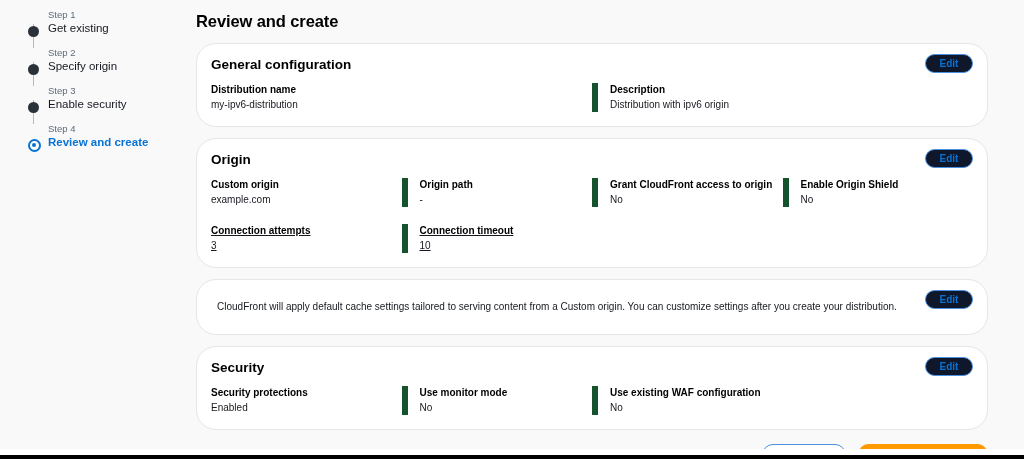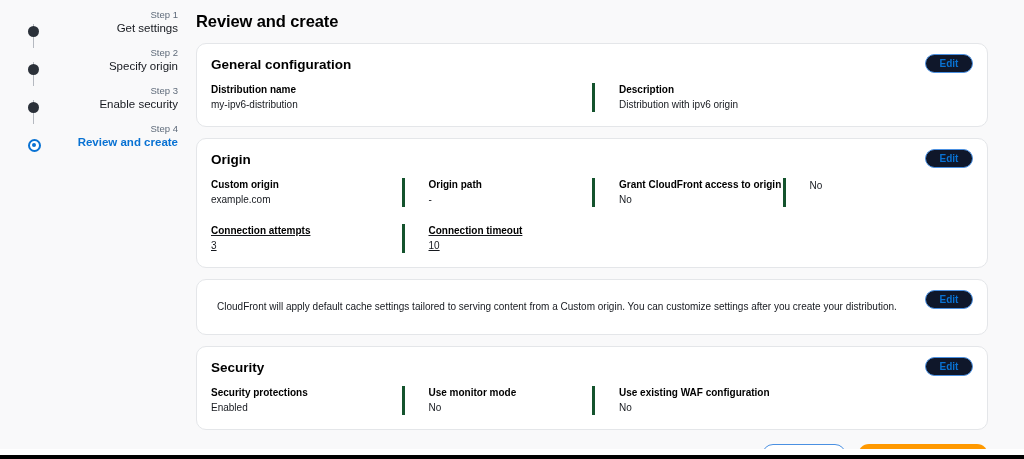--- a/index.html
+++ b/index.html
@@ -36,21 +36,20 @@
   .stepper {
     position: absolute;
     left: 28px;
     top: 8px;
     width: 150px;
   }
   .step {
     position: relative;
     padding-left: 20px;
     padding-bottom: 10px;
-    text-align: right;
   }
   .step:last-child { padding-bottom: 0; }
   .step-line {
     position: absolute;
     left: 5px;
     top: 16px;
     bottom: -2px;
     width: 1px;
     background: #b5b9c0;
   }
@@ -111,21 +110,21 @@
     font-weight: bold;
     color: #000000;
     margin: 0 0 12px 0;
     letter-spacing: -0.1px;
   }
 
   .card {
     position: relative;
     background: #ffffff;
     border: 1px solid #e4e6e9;
-    border-radius: 10px;
+    border-radius: 20px;
     padding: 13px 14px 14px 14px;
     margin-bottom: 11px;
     box-sizing: border-box;
   }
   .card-title {
     font-size: 13.5px;
     font-weight: bold;
     color: #000000;
     margin: 0 0 11px 0;
   }
@@ -150,22 +149,22 @@
   }
 
   .field-row {
     display: flex;
     width: 100%;
     justify-content: center;
   }
   .field-row + .field-row { margin-top: 17px; text-decoration: underline; }
   .field {
     box-sizing: border-box;
-    padding-left: 24px;
-    border-left: 3px solid #14532d;
+    padding-left: 12px;
+    border-left: 6px solid #14532d;
   }
   .field:first-child {
     padding-left: 0;
     border-left: none;
   }
   .field-label {
     font-size: 10px;
     font-weight: bold;
     color: #000000;
     line-height: 14px;
@@ -235,21 +234,21 @@
 <body>
 
 <div class="page">
 
   <nav class="stepper">
 
     <div class="step">
       <span class="step-line"></span>
       <span class="dot"></span>
       <p class="step-num">Step 1</p>
-      <p class="step-label">Get settings</p>
+      <p class="step-label">Get existing</p>
     </div>
 
     <div class="step">
       <span class="step-line"></span>
       <span class="dot"></span>
       <p class="step-num">Step 2</p>
       <p class="step-label">Specify origin</p>
     </div>
 
     <div class="step">
@@ -298,20 +297,21 @@
         </div>
         <div class="field w-quarter">
           <p class="field-label">Origin path</p>
           <p class="field-value">-</p>
         </div>
         <div class="field w-quarter">
           <p class="field-label">Grant CloudFront access to origin</p>
           <p class="field-value">No</p>
         </div>
         <div class="field w-quarter">
+          <p class="field-label">Enable Origin Shield</p>
           <p class="field-value">No</p>
         </div>
       </div>
 
       <div class="field-row">
         <div class="field w-quarter">
           <p class="field-label">Connection attempts</p>
           <p class="field-value">3</p>
         </div>
         <div class="field w-quarter">

